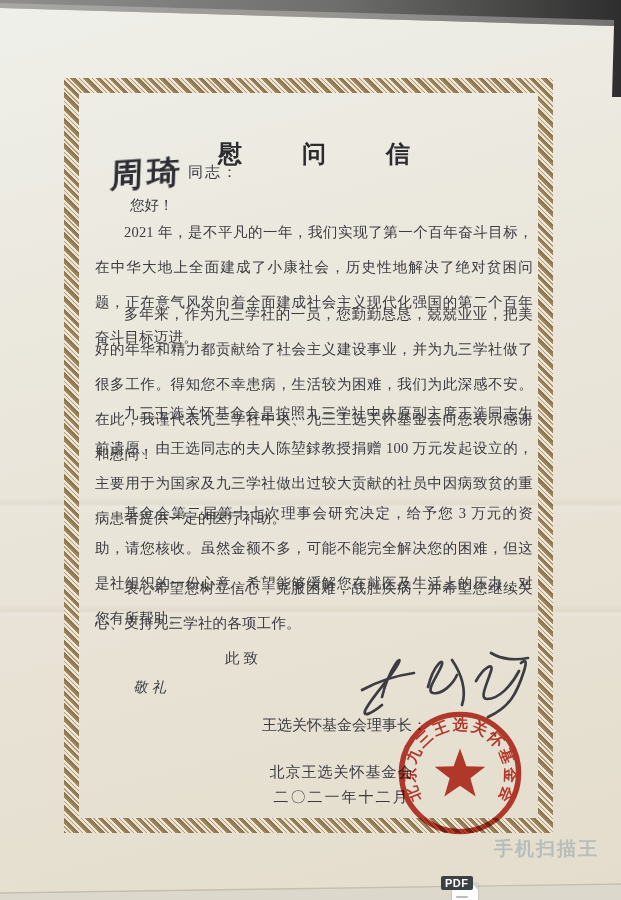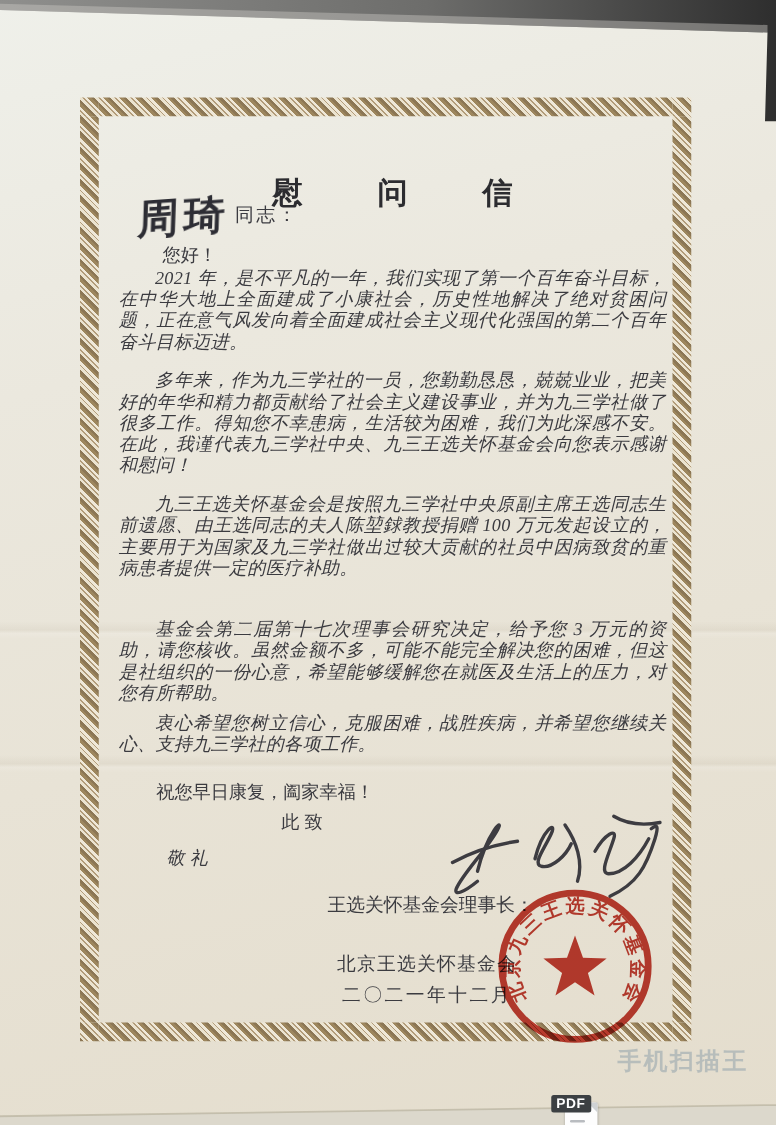--- a/index.html
+++ b/index.html
@@ -26,22 +26,22 @@
     font-size:24px;font-weight:bold;color:#2c2c30;letter-spacing:27px;text-indent:27px;margin-top:28px;
   }
   .recipient{position:absolute;left:110px;top:152px;width:300px;height:48px;}
   .recipient .name{
     display:inline-block;font-size:33px;font-weight:bold;color:#2d2d34;
     transform:rotate(-4deg) skewX(-6deg);letter-spacing:4px;filter:blur(.3px);
   }
   .recipient .suffix{display:inline-block;font-size:15px;color:#3b3b40;margin-left:0;vertical-align:8px;letter-spacing:2px;}
   .greeting{position:absolute;left:130px;top:193px;font-size:14.5px;}
   .para{
-    position:absolute;left:95px;width:438px;font-size:14.5px;line-height:17px;
-    text-indent:2em;text-align:justify;letter-spacing:.2px;color:#3b3b40;font-style:italic;
+    position:absolute;left:95px;width:438px;font-size:14.5px;line-height:35px;
+    text-indent:2em;text-align:justify;letter-spacing:.2px;color:#3b3b40;
   }
   .line{position:absolute;font-size:14.5px;line-height:25px;color:#3b3b40;}
   .sig{position:absolute;left:340px;top:645px;width:215px;height:85px;z-index:4;}
   .seal{position:absolute;left:396px;top:709px;width:128px;height:128px;z-index:5;opacity:.93;mix-blend-mode:multiply;}
   .under-seal{z-index:3;}
   
   .pdf-icon{position:absolute;left:441px;top:876px;width:48px;height:46px;z-index:7;}
   .pdf-page{position:absolute;left:11px;top:6px;width:26px;height:35px;background:#fdfdfd;border-radius:2px;box-shadow:0 1px 2px rgba(0,0,0,.25);}
   .pdf-page i{position:absolute;left:4px;height:2px;background:#b9bcc0;border-radius:1px;}
   .pdf-fold{position:absolute;right:0;top:0;width:0;height:0;border-style:solid;border-width:0 8px 8px 0;border-color:transparent #cfd2d4 transparent transparent;}
@@ -91,21 +91,20 @@
     </div>
 
     <div class="greeting line" style="left:130px;top:193px;">您好！</div>
 
     <div class="para" style="top:215px;">2021 年，是不平凡的一年，我们实现了第一个百年奋斗目标，在中华大地上全面建成了小康社会，历史性地解决了绝对贫困问题，正在意气风发向着全面建成社会主义现代化强国的第二个百年奋斗目标迈进。</div>
     <div class="para" style="top:297px;">多年来，作为九三学社的一员，您勤勤恳恳，兢兢业业，把美好的年华和精力都贡献给了社会主义建设事业，并为九三学社做了很多工作。得知您不幸患病，生活较为困难，我们为此深感不安。在此，我谨代表九三学社中央、九三王选关怀基金会向您表示感谢和慰问！</div>
     <div class="para" style="top:396px;">九三王选关怀基金会是按照九三学社中央原副主席王选同志生前遗愿、由王选同志的夫人陈堃銶教授捐赠 100 万元发起设立的，主要用于为国家及九三学社做出过较大贡献的社员中因病致贫的重病患者提供一定的医疗补助。</div>
     <div class="para" style="top:496px;">基金会第二届第十七次理事会研究决定，给予您 3 万元的资助，请您核收。虽然金额不多，可能不能完全解决您的困难，但这是社组织的一份心意，希望能够缓解您在就医及生活上的压力，对您有所帮助。</div>
     <div class="para" style="top:571px;">衷心希望您树立信心，克服困难，战胜疾病，并希望您继续关心、支持九三学社的各项工作。</div>
 
-    <div class="line" style="left:125px;top:622px;">祝您早日康复，阖家幸福！</div>
     <div class="line" style="left:225px;top:646px;letter-spacing:4px;">此致</div>
     <div class="line" style="left:133px;top:675px;letter-spacing:4px;font-style:italic;">敬礼</div>
 
     <div class="line" style="left:262px;top:713px;font-size:15px;">王选关怀基金会理事长：</div>
     <div class="line under-seal" style="left:95px;top:785px;width:438px;text-align:center;font-size:15px;letter-spacing:2px;padding-left:55px;box-sizing:border-box;">二〇二一年十二月</div>
     <div class="line under-seal" style="left:95px;top:760px;width:438px;text-align:center;font-size:15px;letter-spacing:1px;padding-left:55px;box-sizing:border-box;">北京王选关怀基金会</div>
   </div>
 
   <svg class="sig" viewBox="0 0 215 85">
     <g fill="none" stroke="#26262e" stroke-width="2.7" stroke-linecap="round" opacity="0.88">

